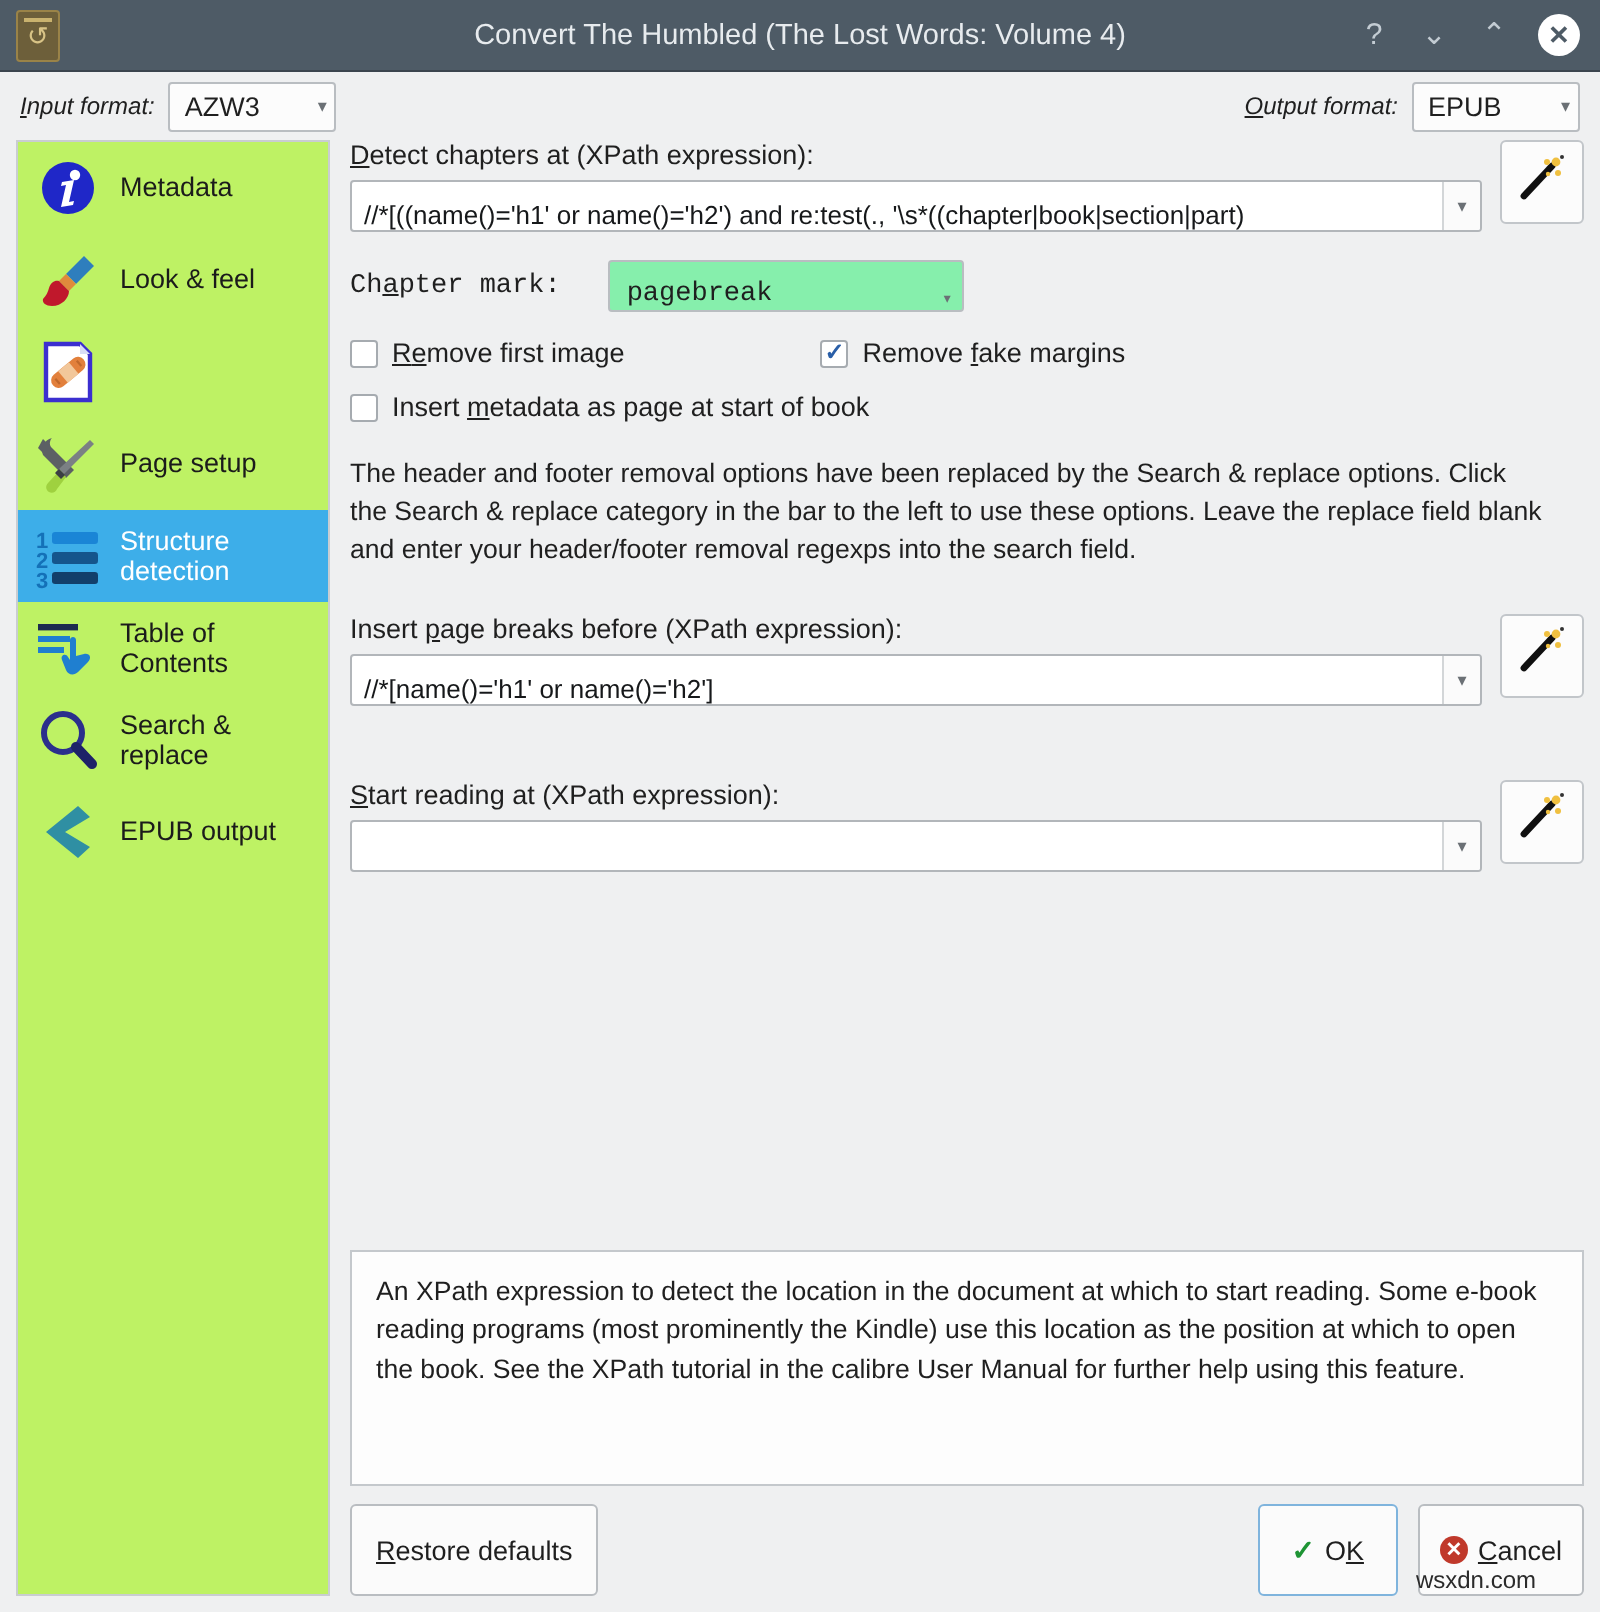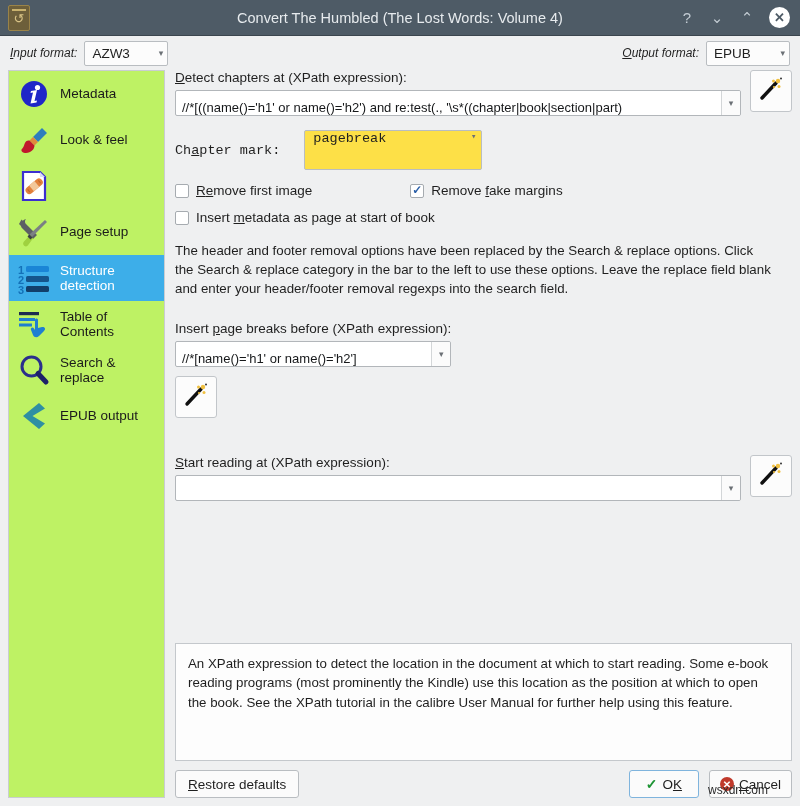--- a/index.html
+++ b/index.html
@@ -175,25 +175,25 @@
     display: flex; align-items: center; justify-content: center;
     flex: 0 0 42px;
   }
   .chapter-row {
     display: flex; align-items: center;
     gap: 24px;
     margin-top: 14px;
     font-family: Liberation Mono, monospace;
   }
   .chapter-combo {
-    width: 178px; height: 40px;
-    background: #fde047;
+    width: 178px; height: 26px;
+    background: #86efac;
     border: 1px solid #b9bdc1;
     border-radius: 2px;
-    display: flex; align-items: flex-start;
+    display: flex; align-items: flex-end;
     font-size: 13.5px; color: #1f1f1f;
     padding: 0 5px 0 8px;
   }
   .checks-row {
     display: flex; align-items: center;
     margin-top: 13px;
   }
   .check {
     display: flex; align-items: center; gap: 7px;
     font-size: 13.5px; color: #1f1f1f;
@@ -213,39 +213,39 @@
     margin-top: -1px;
   }
   .check2 { margin-left: 98px; }
   .check-single { margin-top: 12px; }
   .notice {
     margin-top: 17px;
     font-size: 13.3px; color: #1f1f1f;
     line-height: 1.42;
     max-width: 598px;
   }
-  .gap-block { margin-top: 22px; flex-direction: column; }
+  .gap-block { margin-top: 22px; }
   .gap-block2 { margin-top: 37px; }
 
   .help-box {
     border: 1px solid #c4c8cc;
     background: #fdfdfd;
     padding: 10px 12px;
     font-size: 13.3px; color: #1f1f1f;
     line-height: 1.45;
     height: 118px;
     margin-top: auto;
   }
 
   .btn-row {
     display: flex; align-items: center;
     margin-top: 9px;
   }
   .btn {
-    height: 28px;
+    height: 46px;
     background: #fbfbfb;
     border: 1px solid #b9bdc1;
     border-radius: 3px;
     display: flex; align-items: center; justify-content: center;
     font-size: 13.5px; color: #1f1f1f;
     padding: 0 12px;
     gap: 5px;
   }
   .btn u { text-decoration: underline; }
   .btn.primary { border-color: #7fb4dd; padding: 0 16px; }

